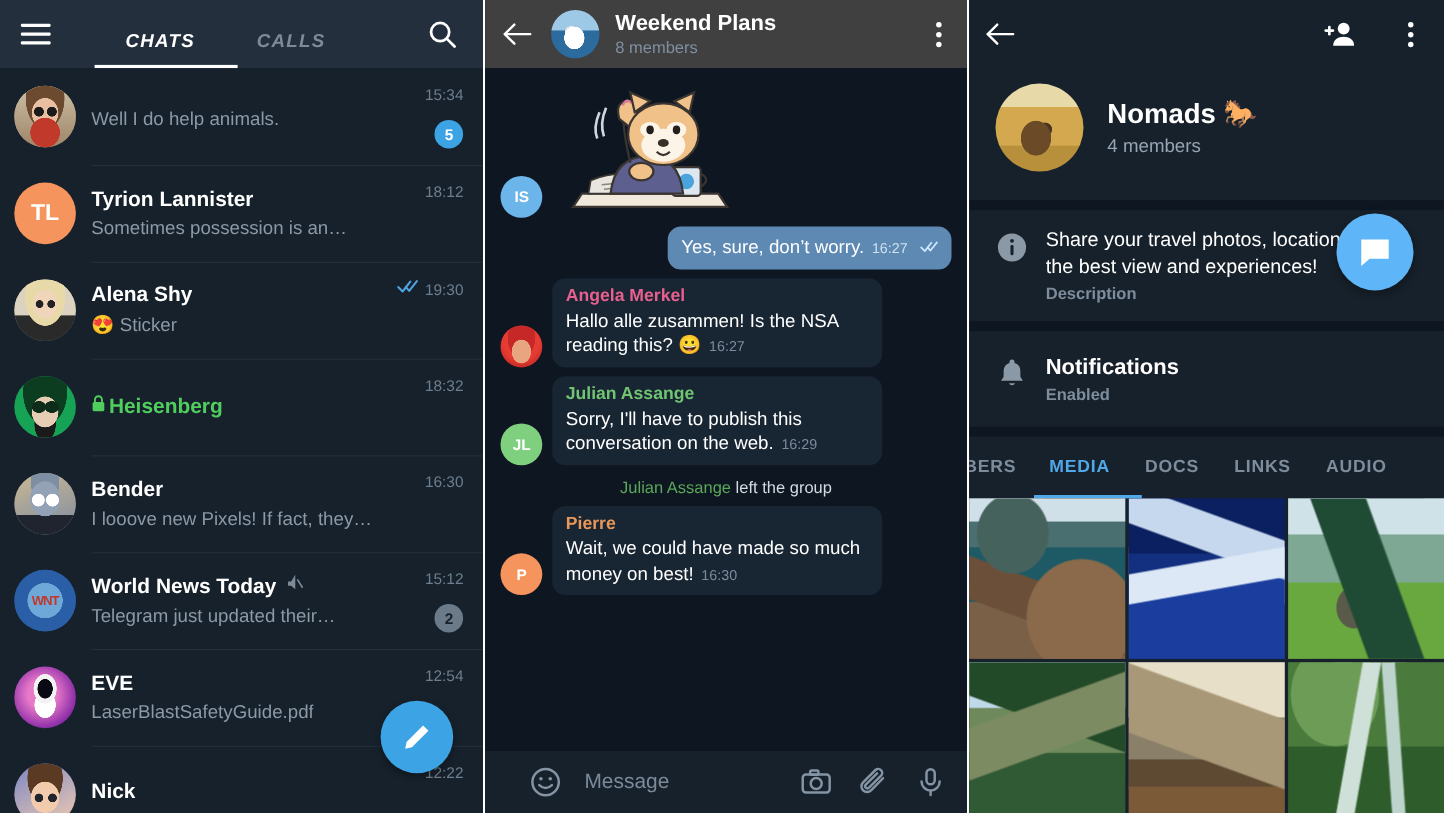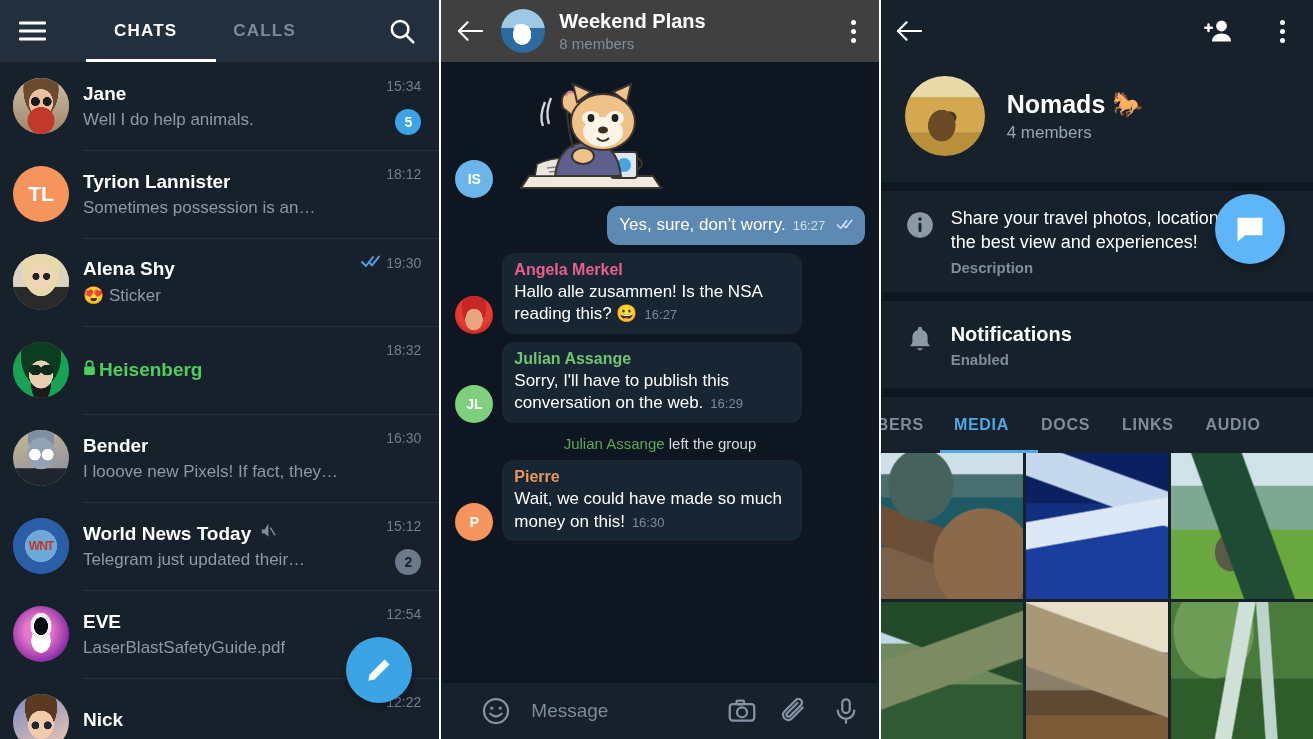--- a/index.html
+++ b/index.html
@@ -22,21 +22,21 @@
   .l-header {
     height: 62px; background: #242f3d; position: relative;
     display: flex; align-items: center;
   }
   .hamburger {
     position: absolute; left: 19px; top: 50%; transform: translateY(-50%);
     width: 27px; height: 19px; display: flex; flex-direction: column; justify-content: space-between;
     cursor: pointer;
   }
   .hamburger i { display:block; height: 3px; background: #ffffff; border-radius: 1px; }
-  .l-tabs { position: absolute; left: 86px; top: 0; height: 76px; display: flex; align-items: flex-start; gap: 0; }
+  .l-tabs { position: absolute; left: 86px; top: 0; height: 76px; display: flex; align-items: center; gap: 0; font-style: italic; }
   .l-tab {
     font-size: 17px; font-weight: bold; letter-spacing: 1.2px;
     padding: 0 28px; height: 62px; line-height: 62px; cursor: pointer;
   }
   .l-tab.active { color: #ffffff; }
   .l-tab.inactive { color: #7d8b99; }
   .l-tab-underline {
     position: absolute; left: 86px; bottom: 0; width: 130px; height: 3px; background: #ffffff;
   }
   .search-icon-btn {
@@ -209,23 +209,20 @@
           <span class="ph" style="background:
              radial-gradient(circle at 50% 76%, #c0392b 0 26%, transparent 27%),
              radial-gradient(ellipse at 50% 44%, #e8bfa0 0 30%, transparent 31%),
              radial-gradient(ellipse at 50% 20%, #6b4a30 0 44%, transparent 45%),
              linear-gradient(180deg,#cdbfa6,#9e8568)"></span>
           <span class="ph" style="background:
              radial-gradient(circle at 40% 42%, #1b1b1b 0 9%, transparent 10%),
              radial-gradient(circle at 61% 42%, #1b1b1b 0 9%, transparent 10%)"></span>
         </div>
         <div class="chat-body">
-          <div class="chat-line1">
-            <span class="chat-name">Jane</span>
-          </div>
           <div class="chat-line2">
             <span class="chat-preview">Well I do help animals.</span>
           </div>
         </div>
         <div class="chat-meta">
           <span class="chat-time">15:34</span>
         </div>
         <div class="badge unread">5</div>
       </div>
 
@@ -512,21 +509,21 @@
       <div class="service-msg">
         <span class="service-name">Julian Assange</span><span> left the group</span>
       </div>
 
       <div class="msg-row">
         <div class="msg-avatar" style="background:#f5955d">
           <span>P</span>
         </div>
         <div class="bubble">
           <div class="b-author" style="color:#e8975a">Pierre</div>
-          <span class="b-text">Wait, we could have made so much money on this!</span><span class="b-time">16:30</span>
+          <span class="b-text">Wait, we could have made so much money on best!</span><span class="b-time">16:30</span>
         </div>
       </div>
 
     </div>
 
     <div class="m-input">
       <div class="icon-btn">
         <svg width="30" height="30" viewBox="0 0 24 24" fill="none" stroke="#8494a4" stroke-width="1.8">
           <circle cx="12" cy="12" r="9.6"></circle>
           <circle cx="8.6" cy="9.6" r="1.3" fill="#8494a4" stroke="none"></circle>

